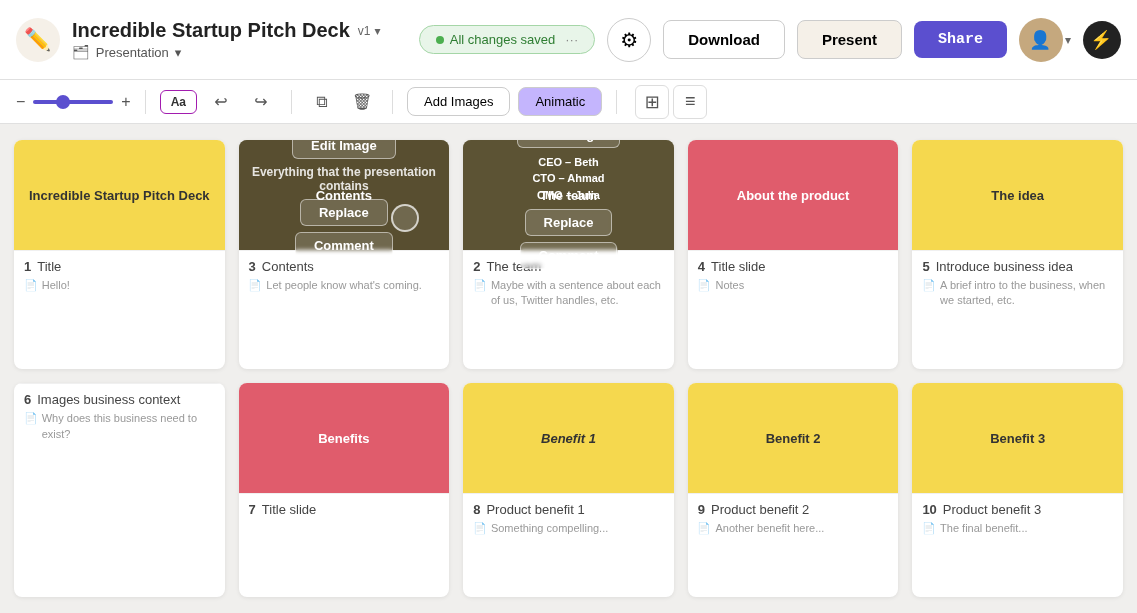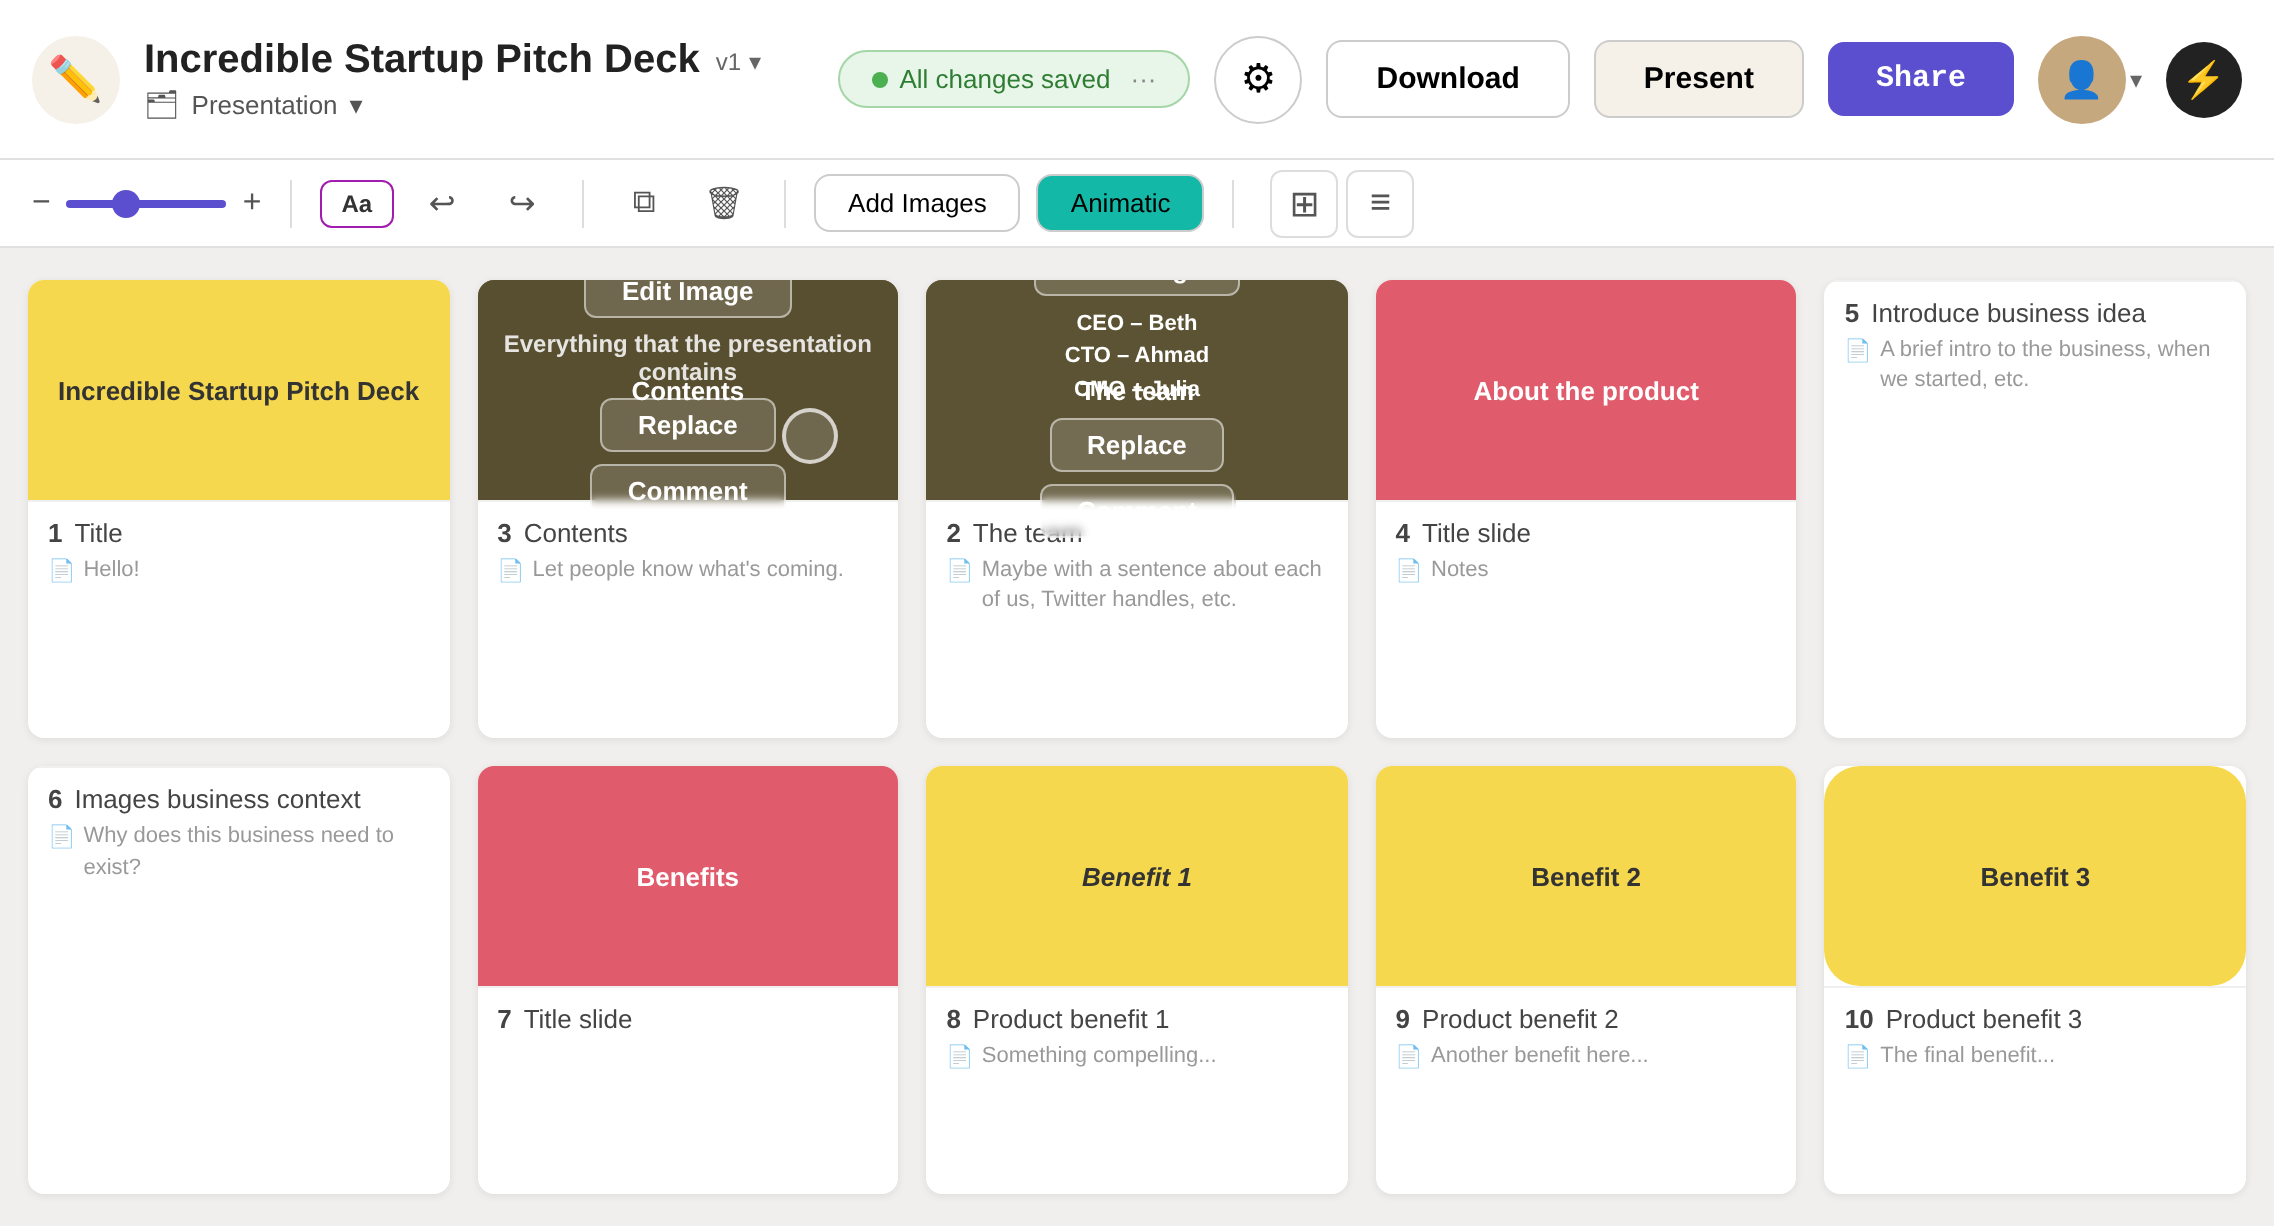--- a/index.html
+++ b/index.html
@@ -147,21 +147,21 @@
     .add-images-btn {
       background: #fff;
       border: 1.5px solid #ccc;
       border-radius: 8px;
       padding: 6px 16px;
       font-size: 13px;
       font-weight: 500;
       cursor: pointer;
     }
     .animatic-btn {
-      background: #14b8a6;
+      background: #c4b5fd;
       border: 1.5px solid #ccc;
       border-radius: 8px;
       padding: 6px 16px;
       font-size: 13px;
       font-weight: 500;
       cursor: pointer;
     }
     .view-btns { display: flex; gap: 4px; margin-left: 4px; }
     .view-btn {
       width: 34px; height: 34px;
@@ -410,20 +410,24 @@
       </div>
 
       <div class="slide-note">
         <span class="note-icon">📄</span>
         <span class="note-text">Notes</span>
       </div>
 
     </div>
   </div>
     <div class="slide-card">
+    <div class="slide-thumb yellow" style="position:relative;">
+      <span style="font-weight:700;font-size:13px;z-index:1;">The idea</span>
+
+    </div>
     <div class="slide-info">
       <div class="slide-num-row">
         <span class="slide-num">5</span>
         <span class="slide-title-text">Introduce business idea</span>
       </div>
 
       <div class="slide-note">
         <span class="note-icon">📄</span>
         <span class="note-text">A brief intro to the business, when we started, etc.</span>
       </div>
@@ -487,21 +491,21 @@
       </div>
 
       <div class="slide-note">
         <span class="note-icon">📄</span>
         <span class="note-text">Another benefit here...</span>
       </div>
 
     </div>
   </div>
     <div class="slide-card">
-    <div class="slide-thumb yellow" style="position:relative;border-radius:18px;">
+    <div class="slide-thumb yellow" style="position:relative;">
       <span style="font-weight:700;font-size:13px;z-index:1;">Benefit 3</span>
 
     </div>
     <div class="slide-info">
       <div class="slide-num-row">
         <span class="slide-num">10</span>
         <span class="slide-title-text">Product benefit 3</span>
       </div>
 
       <div class="slide-note">

